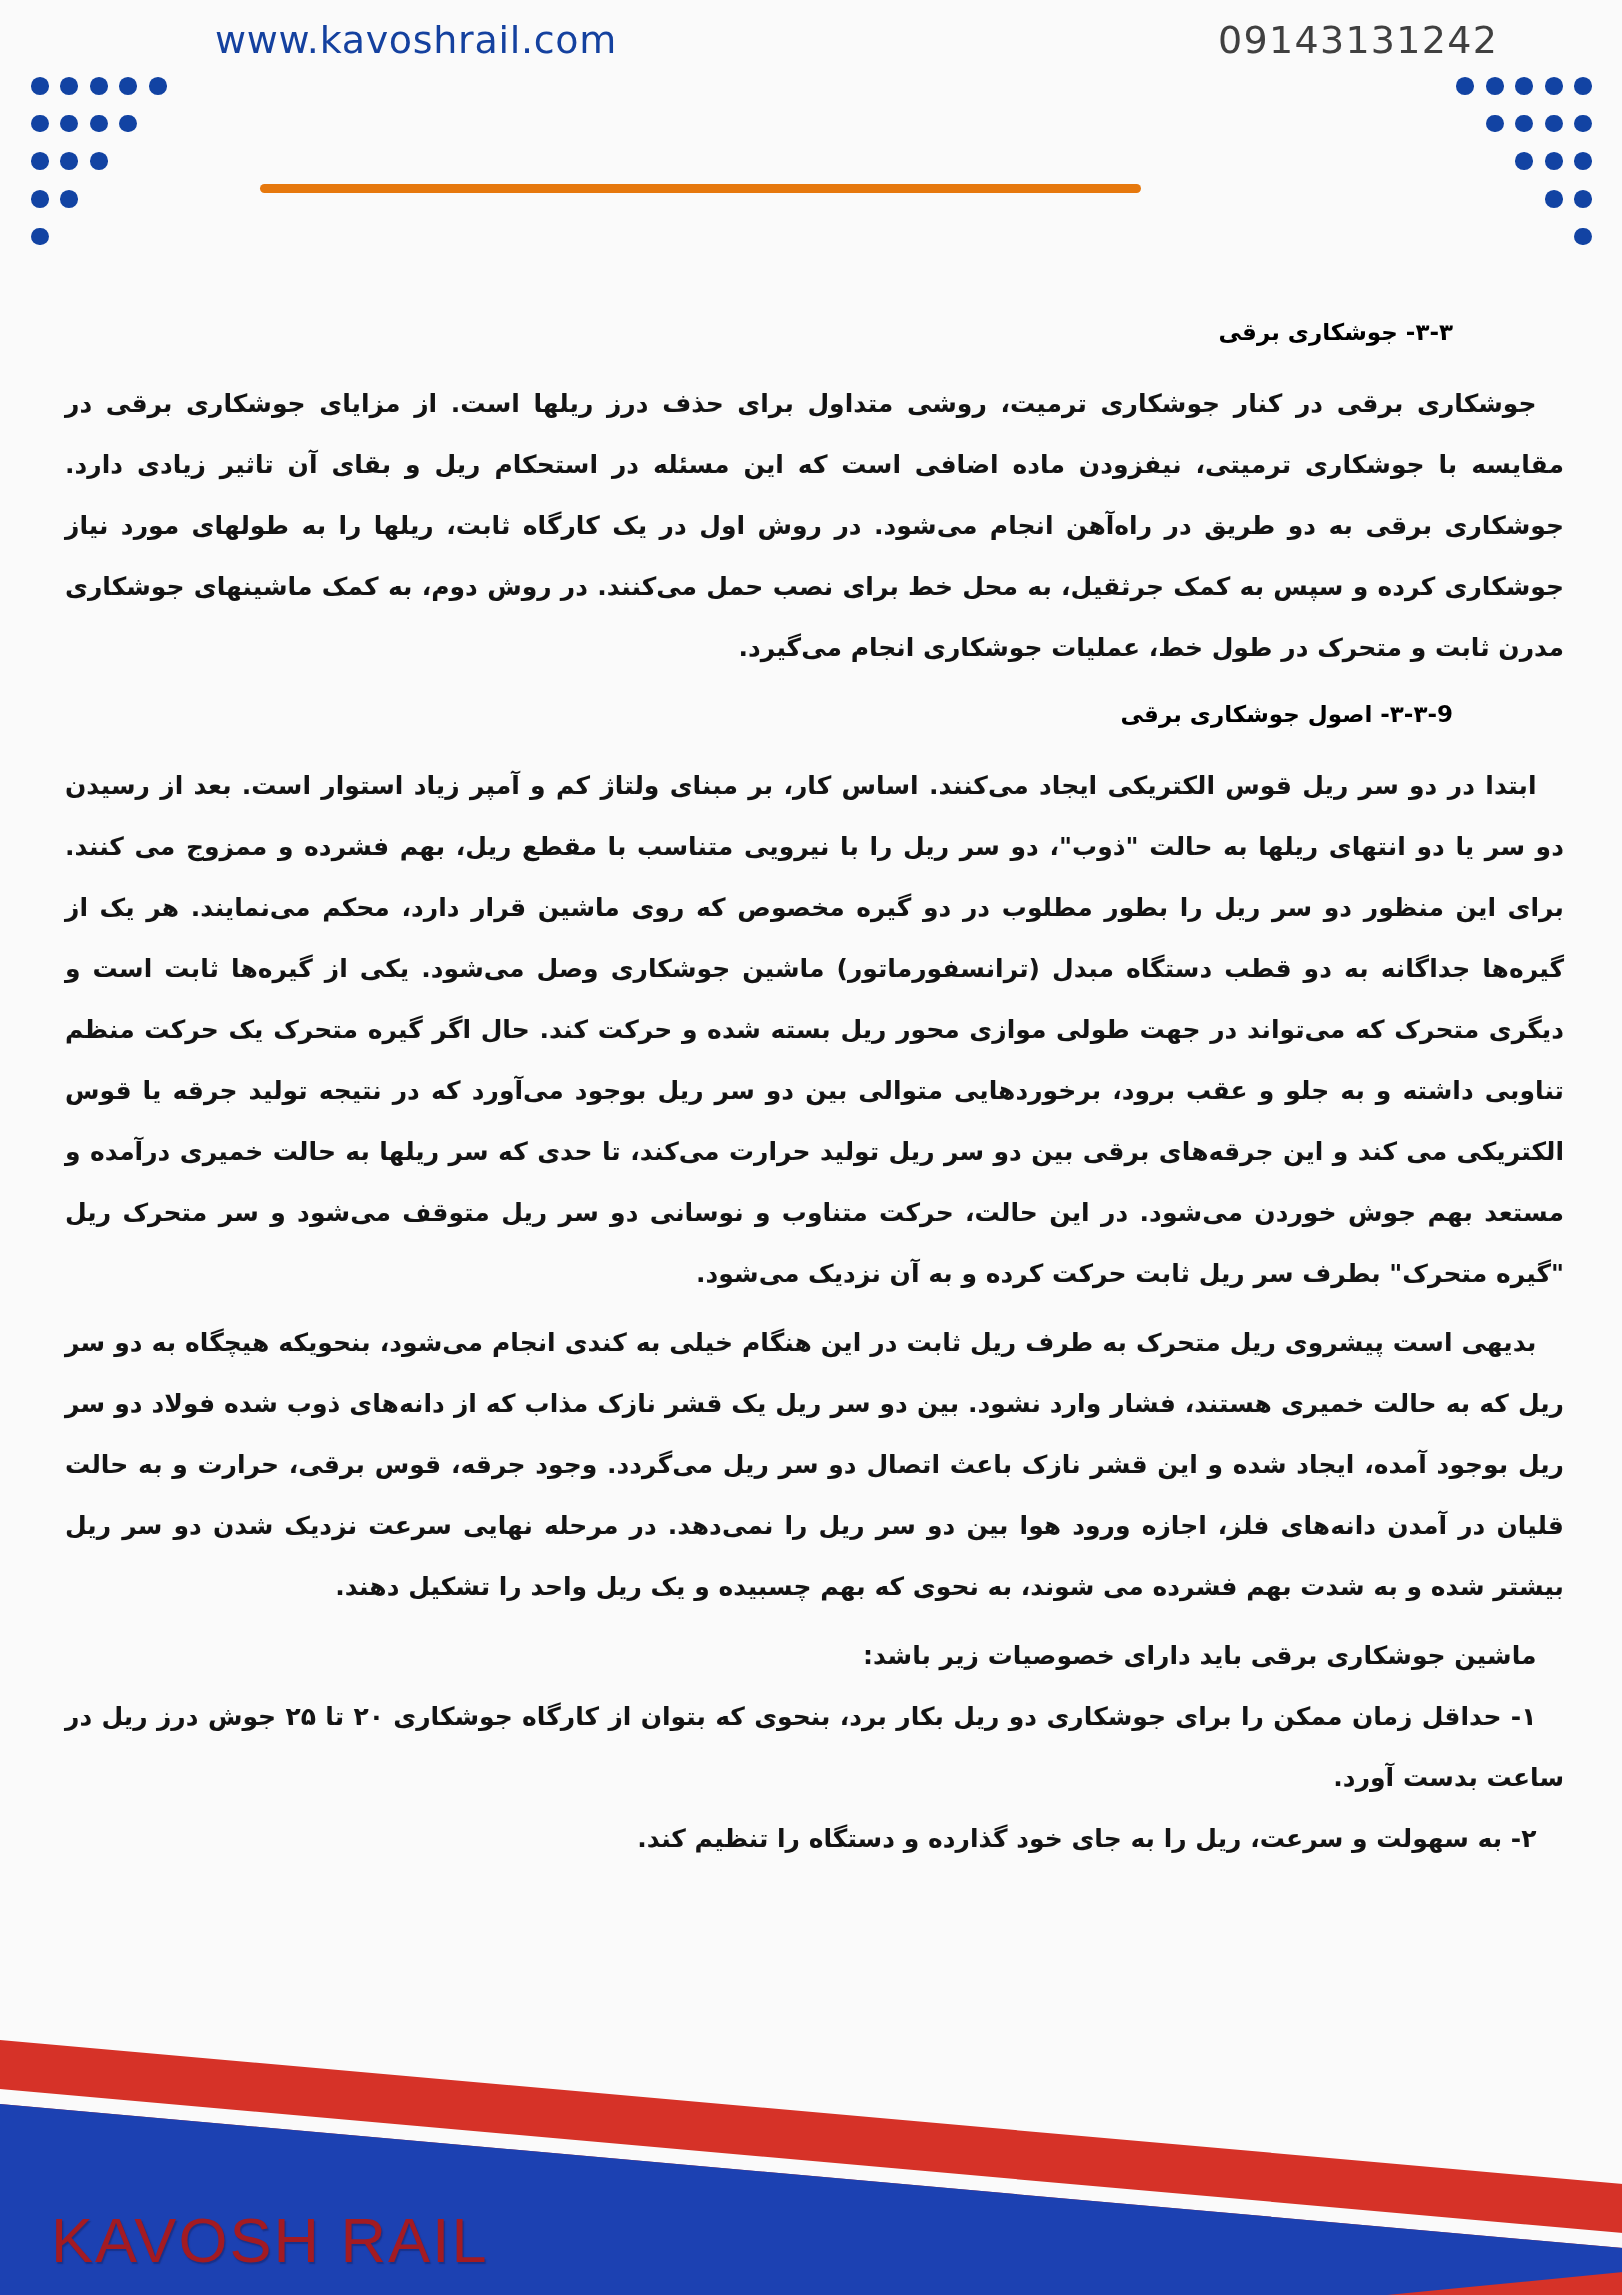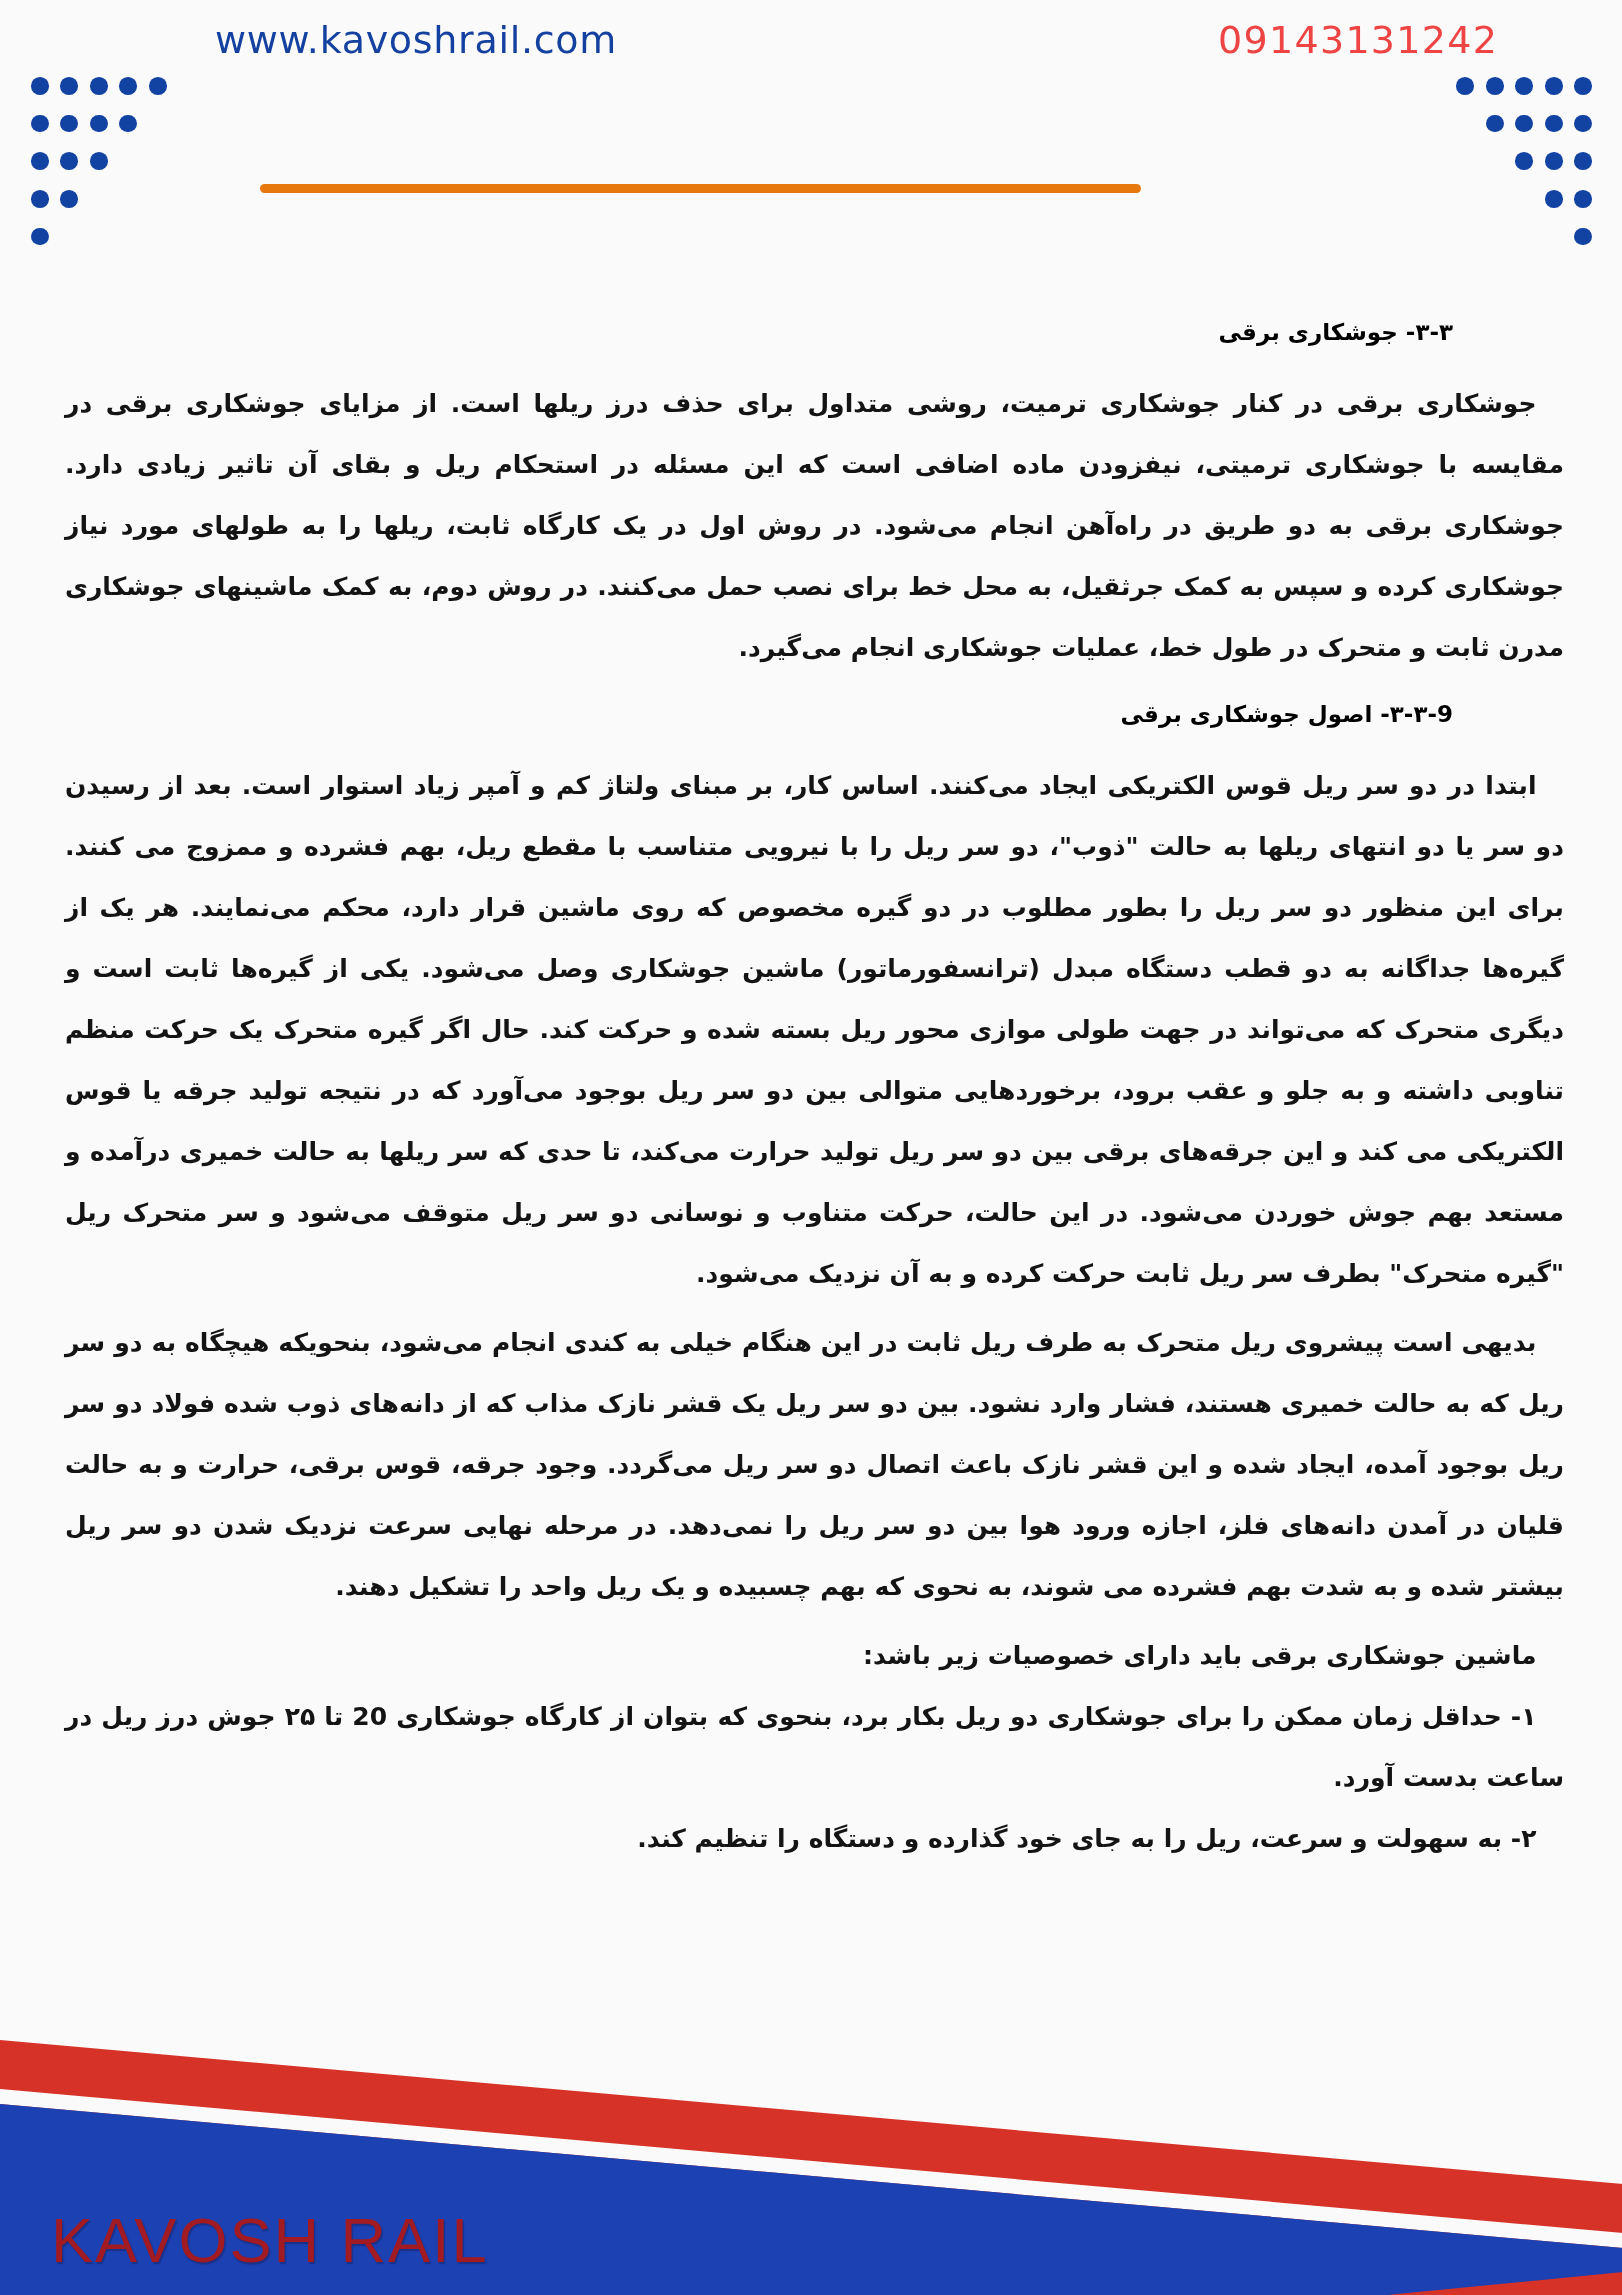--- a/index.html
+++ b/index.html
@@ -12,21 +12,21 @@
   }
   #page { position:absolute; inset:0;padding-left:41px; }
 
   
   .site-url {
     position:absolute; left:215px; top:18.3px;
     font-size:38px; color:#14419f; letter-spacing:0.7px;
   }
   .phone-number {
     position:absolute; left:1218px; top:18.3px;
-    font-size:38px; color:#ef4444; letter-spacing:1.3px;
+    font-size:38px; color:#404040; letter-spacing:1.3px;
   }
 
   
   .dots { position:absolute; top:77px; display:flex; flex-direction:column; gap:20px; }
   .dots-left  { left:31px;  align-items:flex-start; }
   .dots-right { right:31px; align-items:flex-end; }
   .dot-row { display:flex; gap:11.8px; }
   .dot { width:17.7px; height:17.7px; border-radius:50%; background:#1243a3; }
 
   
@@ -144,21 +144,21 @@
 
   <main class="content">
     <h2 class="sec-heading">۳-۳- جوشکاری برقی</h2>
     <p class="para">جوشکاری برقی در کنار جوشکاری ترمیت، روشی متداول برای حذف درز ریلها است. از مزایای جوشکاری برقی در مقایسه با جوشکاری ترمیتی، نیفزودن ماده اضافی است که این مسئله در استحکام ریل و بقای آن تاثیر زیادی دارد. جوشکاری برقی به دو طریق در راه‌آهن انجام می‌شود. در روش اول در یک کارگاه ثابت، ریلها را به طولهای مورد نیاز جوشکاری کرده و سپس به کمک جرثقیل، به محل خط برای نصب حمل می‌کنند. در روش دوم، به کمک ماشینهای جوشکاری مدرن ثابت و متحرک در طول خط، عملیات جوشکاری انجام می‌گیرد.</p>
 
     <h2 class="sec-heading spacer-h">۳-۳-9- اصول جوشکاری برقی</h2>
     <p class="para">ابتدا در دو سر ریل قوس الکتریکی ایجاد می‌کنند. اساس کار، بر مبنای ولتاژ کم و آمپر زیاد استوار است. بعد از رسیدن دو سر یا دو انتهای ریلها به حالت "ذوب"، دو سر ریل را با نیرویی متناسب با مقطع ریل، بهم فشرده و ممزوج می کنند. برای این منظور دو سر ریل را بطور مطلوب در دو گیره مخصوص که روی ماشین قرار دارد، محکم می‌نمایند. هر یک از گیره‌ها جداگانه به دو قطب دستگاه مبدل (ترانسفورماتور) ماشین جوشکاری وصل می‌شود. یکی از گیره‌ها ثابت است و دیگری متحرک که می‌تواند در جهت طولی موازی محور ریل بسته شده و حرکت کند. حال اگر گیره متحرک یک حرکت منظم تناوبی داشته و به جلو و عقب برود، برخوردهایی متوالی بین دو سر ریل بوجود می‌آورد که در نتیجه تولید جرقه یا قوس الکتریکی می کند و این جرقه‌های برقی بین دو سر ریل تولید حرارت می‌کند، تا حدی که سر ریلها به حالت خمیری درآمده و مستعد بهم جوش خوردن می‌شود. در این حالت، حرکت متناوب و نوسانی دو سر ریل متوقف می‌شود و سر متحرک ریل "گیره متحرک" بطرف سر ریل ثابت حرکت کرده و به آن نزدیک می‌شود.</p>
     <p class="para">بدیهی است پیشروی ریل متحرک به طرف ریل ثابت در این هنگام خیلی به کندی انجام می‌شود، بنحویکه هیچگاه به دو سر ریل که به حالت خمیری هستند، فشار وارد نشود. بین دو سر ریل یک قشر نازک مذاب که از دانه‌های ذوب شده فولاد دو سر ریل بوجود آمده، ایجاد شده و این قشر نازک باعث اتصال دو سر ریل می‌گردد. وجود جرقه، قوس برقی، حرارت و به حالت قلیان در آمدن دانه‌های فلز، اجازه ورود هوا بین دو سر ریل را نمی‌دهد. در مرحله نهایی سرعت نزدیک شدن دو سر ریل بیشتر شده و به شدت بهم فشرده می شوند، به نحوی که بهم چسبیده و یک ریل واحد را تشکیل دهند.</p>
 
     <p class="para flush">ماشین جوشکاری برقی باید دارای خصوصیات زیر باشد:</p>
-    <p class="para flush">۱- حداقل زمان ممکن را برای جوشکاری دو ریل بکار برد، بنحوی که بتوان از کارگاه جوشکاری 20 تا ۲۵ جوش درز ریل در ساعت بدست آورد.</p>
+    <p class="para flush">۱- حداقل زمان ممکن را برای جوشکاری دو ریل بکار برد، بنحوی که بتوان از کارگاه جوشکاری ۲۰ تا ۲۵ جوش درز ریل در ساعت بدست آورد.</p>
     <p class="para flush">۲- به سهولت و سرعت، ریل را به جای خود گذارده و دستگاه را تنظیم کند.</p>
   </main>
 
   <div class="footer">
     <div class="footer-red-stripe"></div>
     <div class="footer-gap"></div>
     <div class="footer-blue-band"></div>
     <div class="brand-text">KAVOSH RAIL</div>
   </div>
 

